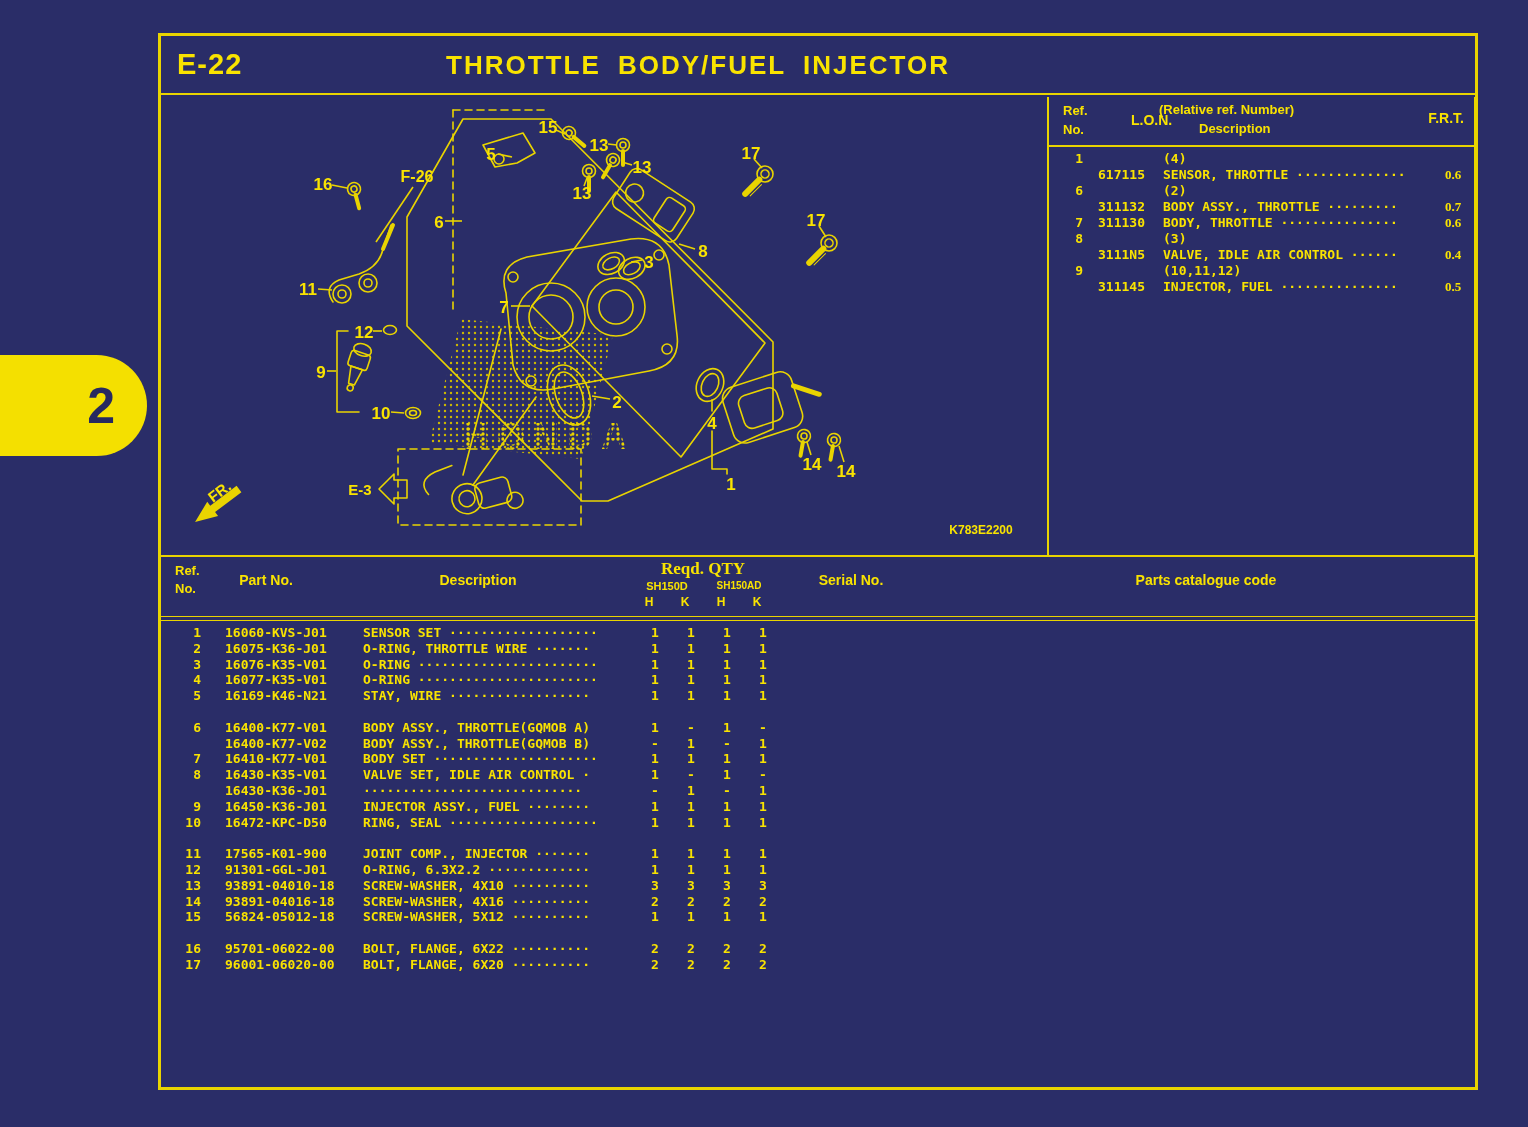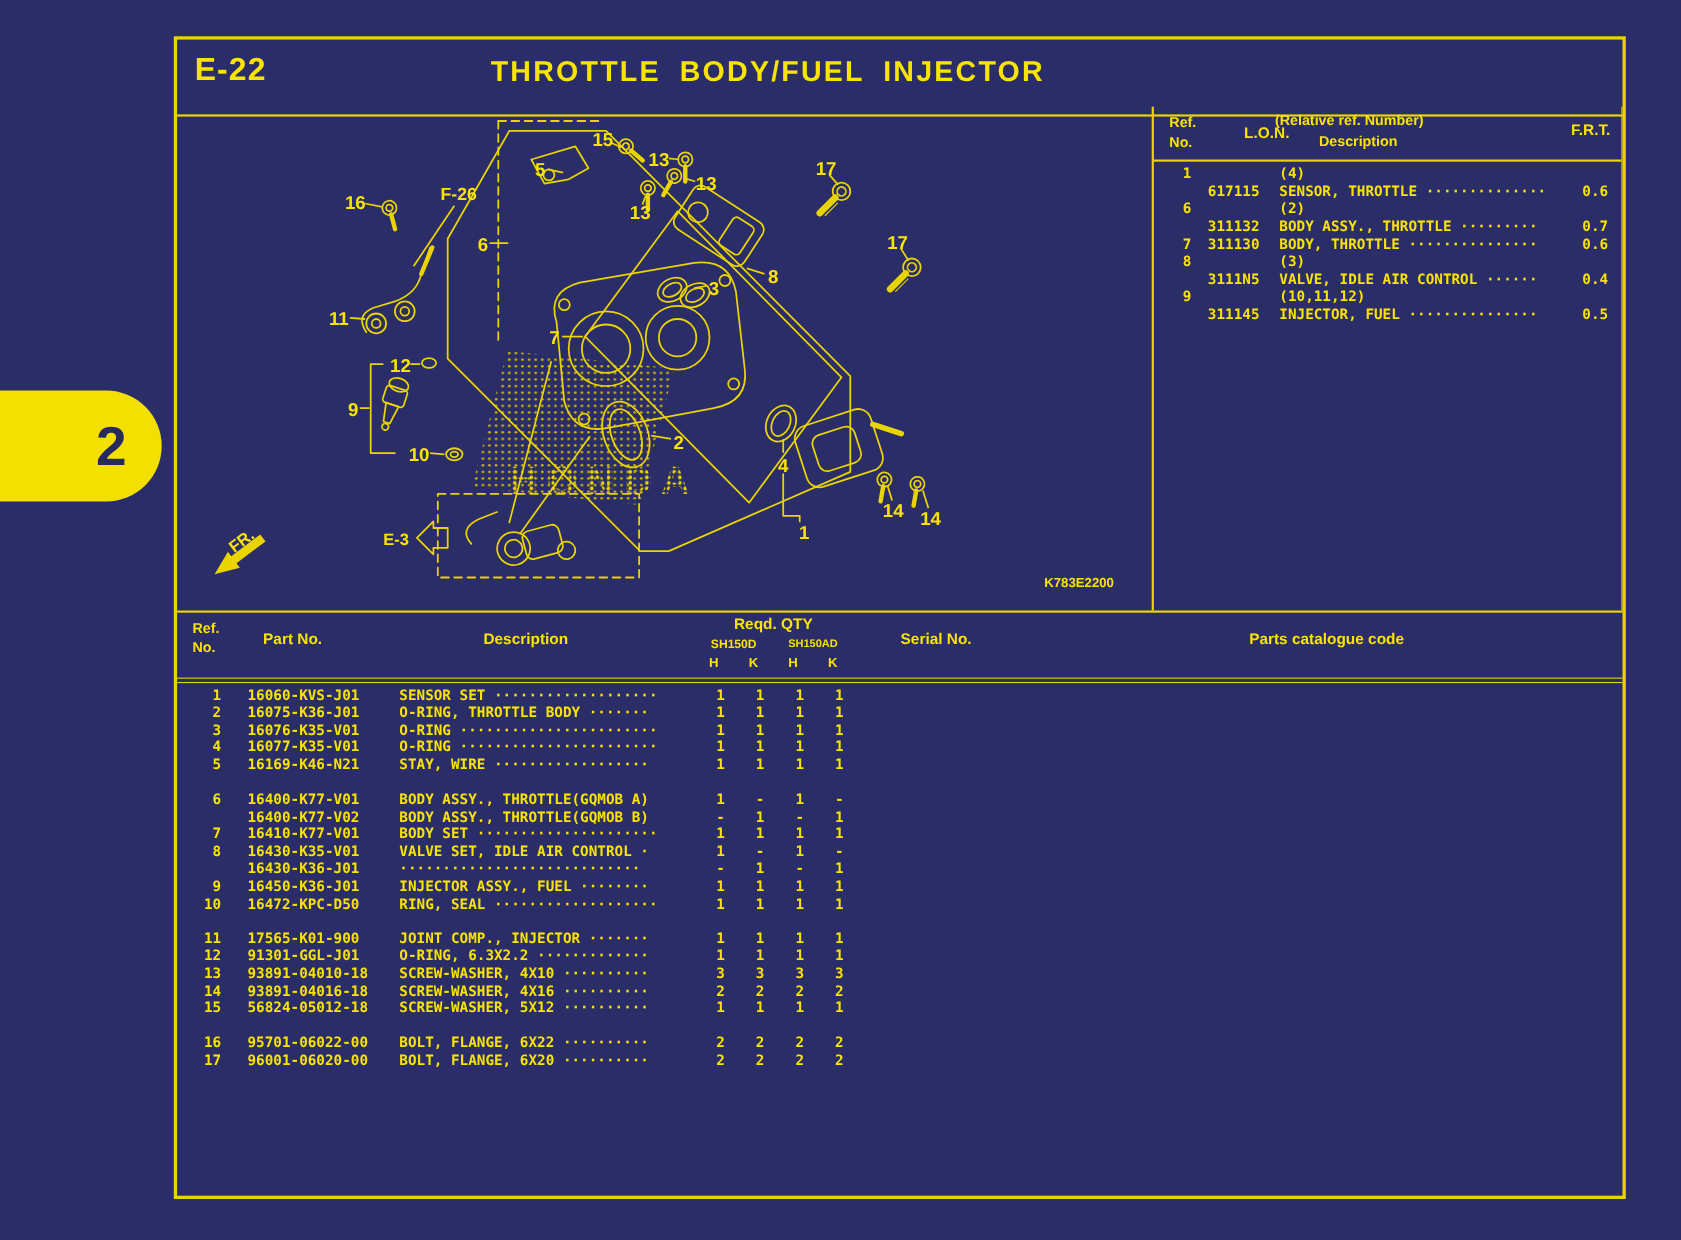--- a/index.html
+++ b/index.html
@@ -5,50 +5,50 @@
   html,body{margin:0;padding:0;background:#2a2d68;width:1528px;height:1127px;position:relative;overflow:hidden;
     font-family:"Liberation Sans",sans-serif;}
   *{box-sizing:border-box;}
   :root{
     --yl:#e9d400;   
     --yt:#f9e300;   
     --bg:#2a2d68;
   }
   .page{position:absolute;left:158px;top:33px;width:1320px;height:1057px;border:3px solid var(--yl);}
   
-  .band{position:absolute;left:0;top:0;right:0;height:70px;border-bottom:2px solid var(--yl);}
+  .band{position:absolute;left:0;top:0;right:0;height:59px;border-bottom:2px solid var(--yl);}
   .band .code{position:absolute;left:16px;top:12px;font-size:29px;font-weight:bold;color:var(--yt);letter-spacing:1px;}
   .band .title{position:absolute;left:0;right:240px;top:14px;text-align:center;font-size:26px;font-weight:bold;color:var(--yt);letter-spacing:2px;word-spacing:8px;}
   
   .content{position:absolute;left:0;top:61px;right:0;height:458px;}
   .diagram{position:absolute;left:0;top:0;width:886px;height:458px;}
   
   .refpanel{position:absolute;left:886px;top:0;width:428px;height:458px;border-left:2px solid var(--yl);border-right:1px solid var(--yl);}
   .rphead{position:absolute;left:0;top:0;right:0;height:50px;border-bottom:2px solid var(--yl);color:var(--yt);font-weight:bold;font-size:13px;}
   .rphead .h-ref1{position:absolute;left:14px;top:6px;}
   .rphead .h-ref2{position:absolute;left:14px;top:25px;}
   .rphead .h-lon{position:absolute;left:54px;top:15px;font-size:14px;margin-left:28px;}
   .rphead .h-rel{position:absolute;left:110px;top:5px;}
   .rphead .h-desc{position:absolute;left:150px;top:24px;}
   .rphead .h-frt{position:absolute;right:10px;top:13px;font-size:14px;}
   .rprows{position:absolute;left:0;top:54px;right:0;font-family:"DejaVu Sans Mono",monospace;font-weight:bold;font-size:13px;color:var(--yt);}
   .rprow{display:flex;height:16px;line-height:16px;white-space:pre;}
   .rprow .r-ref{width:34px;text-align:right;}
   .rprow .r-lon{width:60px;text-align:right;margin-left:2px;}
   .rprow .r-desc{flex:1;margin-left:18px;overflow:hidden;}
-  .rprow .r-frt{width:42px;text-align:right;margin-right:12px;}
+  .rprow .r-frt{width:42px;text-align:center;margin-right:0;font-family:Liberation Serif, serif;}
   
   .ptable{position:absolute;left:0;top:519px;right:0;bottom:0;border-top:2px solid var(--yl);}
   .phead{position:absolute;left:0;top:0;right:0;height:60px;color:var(--yt);font-weight:bold;border-bottom:1px solid var(--yl);}
   .phead::after{content:"";position:absolute;left:0;right:0;bottom:-5px;border-top:1px solid var(--yl);}
   .phead .h-ref1{position:absolute;left:14px;top:6px;font-size:13px;}
   .phead .h-ref2{position:absolute;left:14px;top:24px;font-size:13px;}
   .phead .h-part{position:absolute;left:40px;width:130px;top:15px;text-align:center;font-size:14px;}
   .phead .h-desc{position:absolute;left:186px;width:262px;top:15px;text-align:center;font-size:14px;}
-  .phead .h-qty{position:absolute;left:460px;width:164px;top:2px;text-align:center;font-size:14px;}
+  .phead .h-qty{position:absolute;left:460px;width:164px;top:2px;text-align:center;font-size:17px;font-family:Liberation Serif, serif;}
   .phead .h-m1{position:absolute;left:470px;width:72px;top:23px;text-align:center;font-size:11px;}
   .phead .h-m2{position:absolute;left:542px;width:72px;top:23px;text-align:center;font-size:10px;}
   .phead .hk{position:absolute;top:38px;width:36px;text-align:center;font-size:12px;}
   .phead .hk1{left:470px;} .phead .hk2{left:506px;} .phead .hk3{left:542px;} .phead .hk4{left:578px;}
   .phead .h-serial{position:absolute;left:610px;width:160px;top:15px;text-align:center;font-size:14px;}
   .phead .h-code{position:absolute;left:900px;width:290px;top:15px;text-align:center;font-size:14px;}
   .prows{position:absolute;left:0;top:68px;right:0;font-family:"DejaVu Sans Mono",monospace;font-weight:bold;font-size:13px;color:var(--yt);}
   .prow{display:flex;height:15.8px;line-height:15.8px;white-space:pre;}
   .prow .c-ref{width:40px;text-align:right;}
   .prow .c-part{width:138px;margin-left:24px;}
@@ -358,21 +358,21 @@
     <span class="c-desc">SENSOR SET ···················</span>
     <span class="c-q">1</span>
     <span class="c-q">1</span>
     <span class="c-q">1</span>
     <span class="c-q">1</span>
   </div>
 
   <div class="prow">
     <span class="c-ref">2</span>
     <span class="c-part">16075-K36-J01</span>
-    <span class="c-desc">O-RING, THROTTLE BODY ·······</span>
+    <span class="c-desc">O-RING, THROTTLE WIRE ·······</span>
     <span class="c-q">1</span>
     <span class="c-q">1</span>
     <span class="c-q">1</span>
     <span class="c-q">1</span>
   </div>
 
   <div class="prow">
     <span class="c-ref">3</span>
     <span class="c-part">16076-K35-V01</span>
     <span class="c-desc">O-RING ·······················</span>

